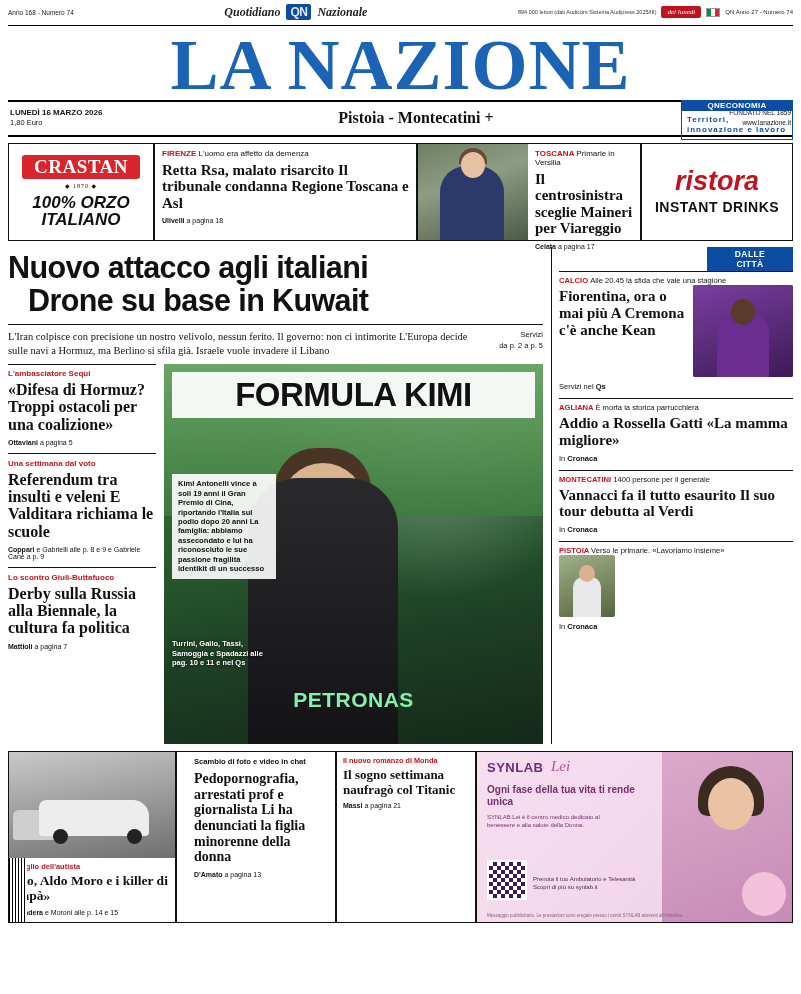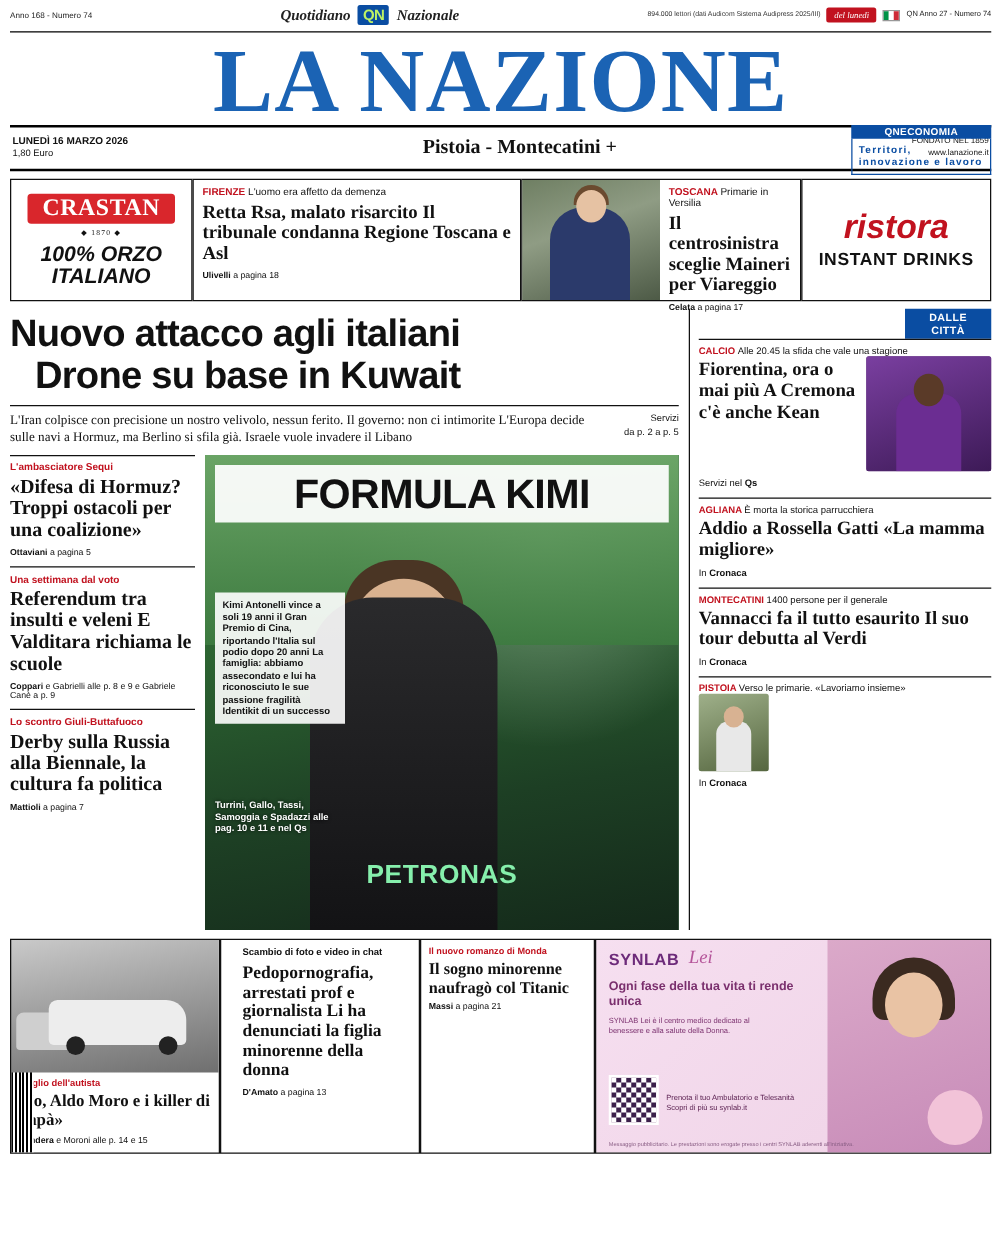--- a/index.html
+++ b/index.html
@@ -20,21 +20,21 @@
     padding:4px 8px 2px 8px; font-size:6.5px; color:#222;
     font-family:"Liberation Sans", sans-serif;
   }
   .topstrip .readers { font-size:5.5px; color:#333; }
   .masthead-top {
     display:flex; align-items:center; justify-content:center; gap:6px;
     font-family:"Liberation Sans", sans-serif;
   }
   .mt-word { font-size:12px; font-style:italic; font-family:"Liberation Serif", serif; font-weight:bold; }
   .qn-logo {
-    background:#0a4da2; color:#bef264; font-weight:bold; font-size:12px;
+    background:#0a4da2; color:#e5e5e5; font-weight:bold; font-size:12px;
     padding:1px 4px; border-radius:2px; letter-spacing:-0.5px;
   }
   .dellunedi {
     background:#c1121f; color:#fff; font-size:7px; font-style:italic;
     padding:2px 6px; border-radius:2px; font-family:"Liberation Serif", serif;
   }
   .rightblock { display:flex; align-items:center; gap:5px; font-size:6px; }
   .flag { width:14px; height:9px; display:inline-block; position:relative; border:0.5px solid #999;}
   .flag i { position:absolute; top:0; bottom:0; width:33.33%; }
   .flag .g { left:0; background:#009246;}
@@ -209,21 +209,21 @@
     position:absolute; left:8px; bottom:76px; width:104px;
     font-family:"Liberation Sans", sans-serif; font-size:7.5px;
     line-height:1.3; color:#fff; font-weight:bold;
     text-shadow:0 0 3px rgba(0,0,0,0.9);
   }
 
   
   .dallecitta {
     background:#0a4da2; color:#fff; font-family:"Liberation Sans", sans-serif;
     font-weight:bold; font-size:8.5px; text-align:center; padding:2px 16px;
-    width:69px; margin:0 0 0 auto; letter-spacing:0.4px;
+    width:86px; margin:0 0 0 auto; letter-spacing:0.4px;
   }
   .rc-item { border-top:1px solid #111; padding:4px 0 7px 0; }
   .rc-item:first-of-type { border-top:none; }
   .rc-kick { font-family:"Liberation Sans", sans-serif; font-size:7.6px; font-weight:bold; }
   .rc-kick .red { color:#c1121f; }
   .rc-kick .blk { color:#111; font-weight:normal; }
   .rc-item h4 { margin:3px 0 0 0; font-size:15px; line-height:1.12; font-weight:bold; }
   .rc-item .small { font-family:"Liberation Sans", sans-serif; font-size:7.5px; margin-top:5px; }
   .rc-item .small b { font-weight:bold; }
   .rc-flex { display:flex; gap:6px; }
@@ -544,21 +544,21 @@
       <div class="img">
         <div class="hull"></div>
           <div class="deck"></div>
         <div class="fun" style="left:34px;"></div>
         <div class="fun" style="left:54px;"></div>
         <div class="fun" style="left:74px;"></div>
         <div class="fun" style="left:94px;"></div>
       </div>
       <div class="txt">
         <div class="k">Il nuovo romanzo di Monda</div>
-        <h4>Il sogno minorenne naufragò col Titanic</h4>
+        <h4>Il sogno settimana naufragò col Titanic</h4>
         <div class="sig">
           <b>Massi</b>
           <span>a pagina 21</span>
         </div>
       </div>
     </div>
 
     <div class="bcell bc4">
       <div class="girl">
         <div class="ghair"></div>

